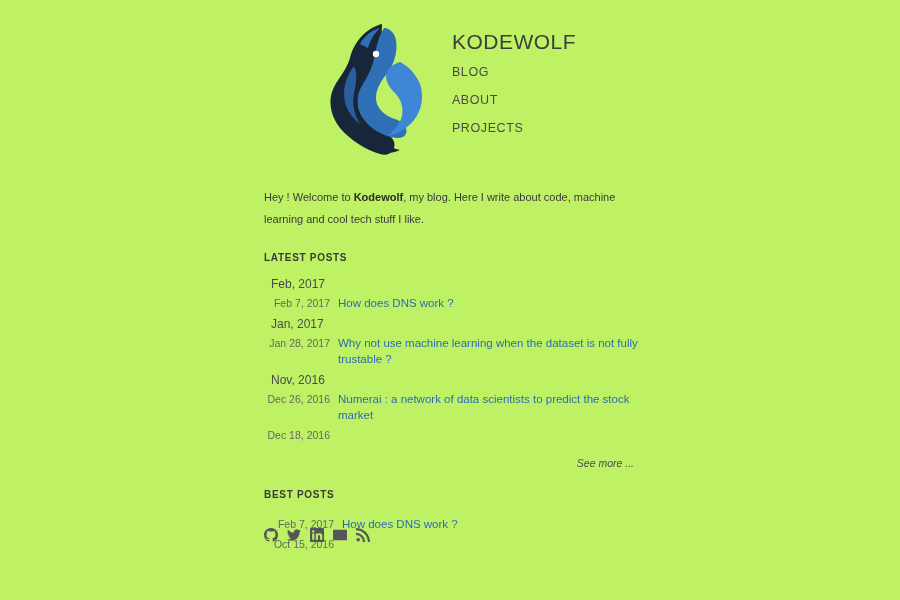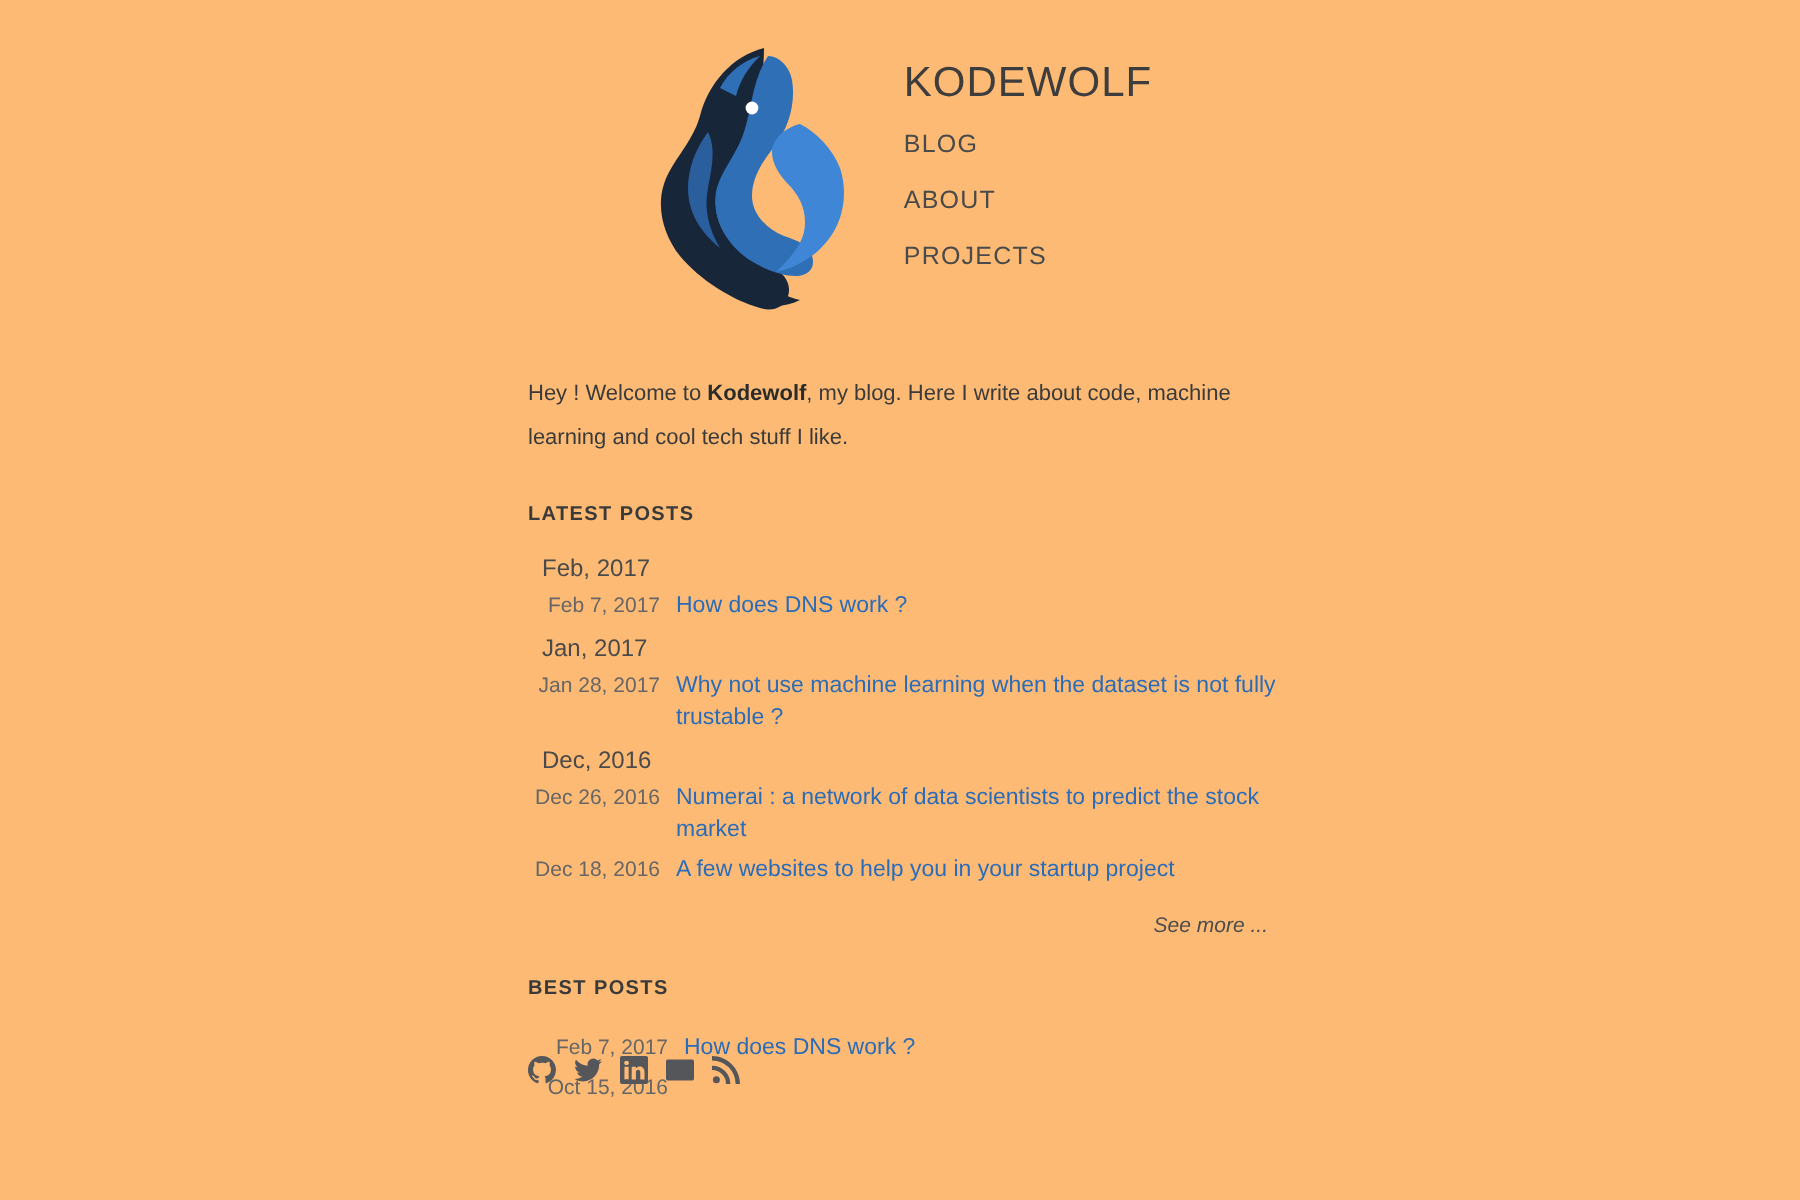--- a/index.html
+++ b/index.html
@@ -10,21 +10,21 @@
     background: #ffffff;
     font-family: "Liberation Sans", sans-serif;
     color: #333333;
     overflow: hidden;
   }
 
   .page {
     position: relative;
     width: 900px;
     height: 600px;
-    background: #fdba74;
+    background: #bef264;
     text-decoration: underline;
   }
 
   
   .header {
     position: absolute;
     left: 0;
     top: 18px;
     width: 900px;
     height: 140px;
@@ -217,28 +217,27 @@
 
     <div class="month-group">
       <div class="month-label">Jan, 2017</div>
       <div class="post-row">
         <span class="post-date">Jan 28, 2017</span>
         <a class="post-link" href="#">Why not use machine learning when the dataset is not fully trustable ?</a>
       </div>
     </div>
 
     <div class="month-group">
-      <div class="month-label">Dec, 2016</div>
+      <div class="month-label">Nov, 2016</div>
       <div class="post-row">
         <span class="post-date">Dec 26, 2016</span>
         <a class="post-link" href="#">Numerai : a network of data scientists to predict the stock market</a>
       </div>
       <div class="post-row">
         <span class="post-date">Dec 18, 2016</span>
-        <a class="post-link" href="#">A few websites to help you in your startup project</a>
       </div>
     </div>
 
     <div class="see-more">
       <a href="#">See more ...</a>
     </div>
 
     <div class="section-title best-title">BEST POSTS</div>
 
     <div class="best-list">

